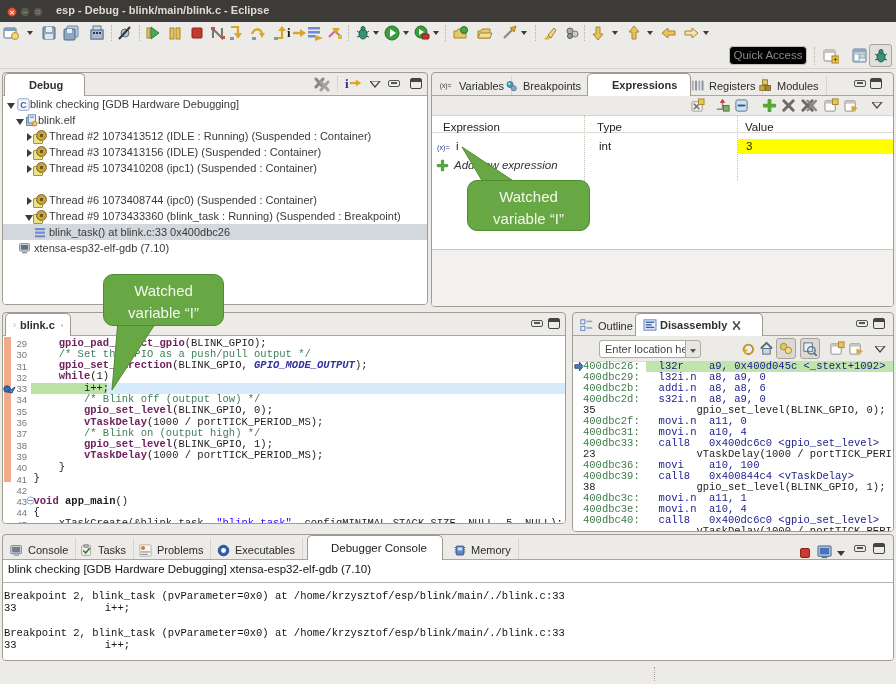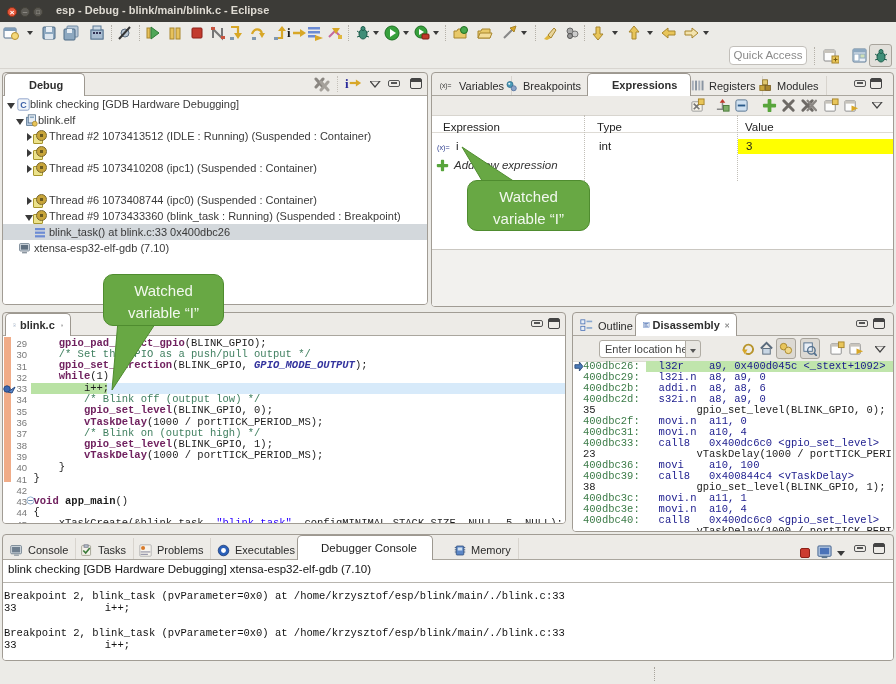--- a/index.html
+++ b/index.html
@@ -193,21 +193,21 @@
 <div class="abs" style="left:869px;top:0px;width:23px;height:23px;background:#e2e0db;border:1px solid #a8a49c;border-radius:3px"></div>
 <svg class="abs" style="left:873px;top:4px" width="16" height="16" viewBox="0 0 16 16">
       <ellipse cx="8" cy="9" rx="4" ry="5" fill="#3f8e78" stroke="#1f5f4e"></ellipse>
       <circle cx="8" cy="3.5" r="2" fill="#3f8e78" stroke="#1f5f4e"></circle>
       <line x1="2" y1="6" x2="5" y2="8" stroke="#1f5f4e"></line>
       <line x1="14" y1="6" x2="11" y2="8" stroke="#1f5f4e"></line>
       <line x1="2" y1="12" x2="5" y2="11" stroke="#1f5f4e"></line>
       <line x1="14" y1="12" x2="11" y2="11" stroke="#1f5f4e"></line>
     </svg>
 </div>
-<div class="abs" style="left:729px;top:46px;width:78px;height:19px;background:#ffffff;border:1px solid #c2bfba;border-radius:4px;color:#8a8a8a;font-size:11.5px;text-align:center;line-height:17px">Quick Access</div>
+<div class="abs" style="left:729px;top:46px;width:78px;height:19px;background:#000000;border:1px solid #c2bfba;border-radius:4px;color:#8a8a8a;font-size:11.5px;text-align:center;line-height:17px">Quick Access</div>
 
 <div class="panel" id="debugP" style="left:2px;top:72px;width:426px;height:233px">
   <div class="tab" style="left:1px;width:81px">
     <svg width="14" height="14" viewBox="0 0 16 16">
         <g stroke="#2e7d6e" stroke-width="1.6">
           <line x1="8" y1="1" x2="8" y2="15"></line>
           <line x1="1" y1="8" x2="15" y2="8"></line>
           <line x1="3" y1="3" x2="13" y2="13"></line>
           <line x1="13" y1="3" x2="3" y2="13"></line>
         </g>
@@ -264,20 +264,21 @@
         <span class="abs" style="left:35px;top:1px">blink.elf</span>
       </div>
     <div class="trow" style="top:33px">
         <span class="tarr"></span>
         <span class="thico"></span>
         <span class="abs ttx">Thread #2 1073413512 (IDLE : Running) (Suspended : Container)</span>
       </div>
     <div class="trow" style="top:49px">
         <span class="tarr"></span>
         <span class="thico"></span>
+        <span class="abs ttx">Thread #3 1073413156 (IDLE) (Suspended : Container)</span>
       </div>
     <div class="trow" style="top:65px">
         <span class="tarr"></span>
         <span class="thico"></span>
         <span class="abs ttx">Thread #5 1073410208 (ipc1) (Suspended : Container)</span>
       </div>
     <div class="trow" style="top:97px">
         <span class="tarr"></span>
         <span class="thico"></span>
         <span class="abs ttx">Thread #6 1073408744 (ipc0) (Suspended : Container)</span>
@@ -493,21 +494,21 @@
 <div class="panel" id="disP" style="left:572px;top:312px;width:322px;height:220px">
   <div class="itab" style="left:0px">
     <svg width="13" height="13" viewBox="0 0 16 16">
         <rect x="1" y="1" width="5" height="5" fill="#e8eef5" stroke="#4a72b8"></rect>
         <rect x="1" y="9" width="5" height="5" fill="#e8eef5" stroke="#4a72b8"></rect>
         <rect x="8" y="2" width="7" height="2" fill="#88a8d0"></rect>
         <rect x="8" y="10" width="7" height="2" fill="#88a8d0"></rect>
       </svg>
     <span>Outline</span>
   </div>
-  <div class="tab" style="left:62px;width:102px;gap:3px">
+  <div class="tab" style="left:62px;width:128px;gap:3px">
     <svg width="14" height="12" viewBox="0 0 16 14">
         <rect x="1" y="1" width="14" height="12" fill="#e8eef5" stroke="#4a72b8"></rect>
         <rect x="3" y="3" width="10" height="1.6" fill="#3a5fa8"></rect>
         <rect x="3" y="6" width="7" height="1.6" fill="#3a5fa8"></rect>
         <rect x="3" y="9" width="10" height="1.6" fill="#3a5fa8"></rect>
       </svg>
     <span style="font-size:11px;font-weight:bold;color:#2e2e2e">Disassembly</span>
       <svg width="9" height="9" viewBox="0 0 10 10" style="margin-left:2px">
         <path d="M1.5 1.5 L8.5 8.5 M8.5 1.5 L1.5 8.5" stroke="#3f3f3f" stroke-width="1.6"></path>
         <path d="M1 1 h2 M7 1 h2 M1 9 h2 M7 9 h2" stroke="#3f3f3f" stroke-width="1.4"></path>
@@ -604,21 +605,21 @@
       </svg>
     <span>Problems</span>
   </div>
   <div class="itab" style="left:207px;height:24px">
     <svg width="13" height="13" viewBox="0 0 16 16">
         <circle cx="8" cy="8" r="6.5" fill="#2a5fb8" stroke="#1a3a78"></circle>
         <circle cx="8" cy="8" r="3" fill="#fff"></circle>
       </svg>
     <span>Executables</span>
   </div>
-  <div class="tab" style="left:294px;width:136px;height:25px;gap:16px;font-size:11px">
+  <div class="tab" style="left:304px;width:136px;height:25px;gap:16px;font-size:11px">
     <svg width="14" height="13" viewBox="0 0 16 16">
         <rect x="1" y="2" width="13" height="10" rx="1" fill="#e8eef2" stroke="#5a6b7c"></rect>
         <rect x="2.5" y="3.5" width="10" height="7" fill="#7f8f9f"></rect>
         <ellipse cx="11" cy="11" rx="4" ry="4.5" fill="#3f8e78" stroke="#1f5f4e"></ellipse>
       </svg>
     <span style="font-size:11.5px">Debugger Console</span>
       <svg width="9" height="9" viewBox="0 0 10 10" style="margin-left:2px">
         <path d="M1.5 1.5 L8.5 8.5 M8.5 1.5 L1.5 8.5" stroke="#3f3f3f" stroke-width="1.6"></path>
         <path d="M1 1 h2 M7 1 h2 M1 9 h2 M7 9 h2" stroke="#3f3f3f" stroke-width="1.4"></path>
       </svg>

